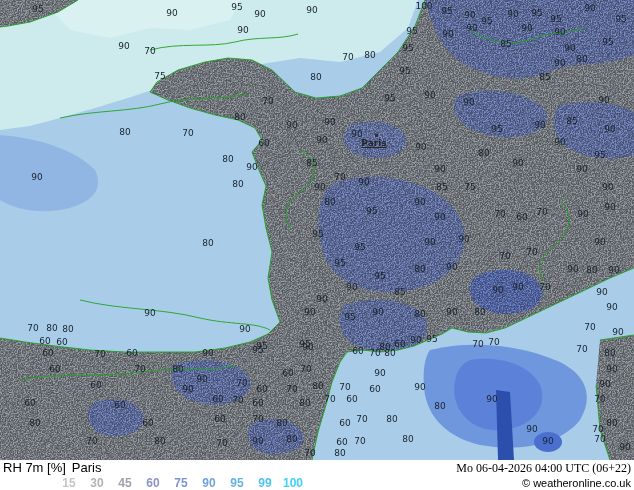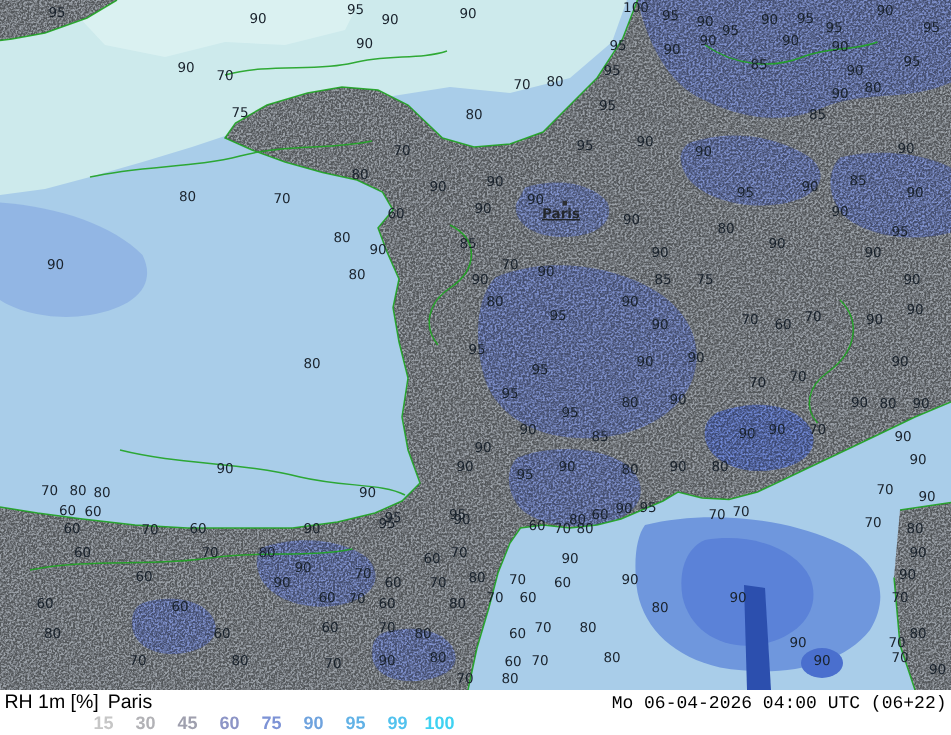--- a/index.html
+++ b/index.html
@@ -7,21 +7,21 @@
   .frame{position:relative;width:634px;height:490px;background:#ffffff;overflow:hidden;}
   .map{position:relative;width:634px;height:460px;overflow:hidden;background:#a9cde9;}
   .map svg{position:absolute;left:0;top:0;display:block;}
   .rh-label{position:absolute;transform:translate(-50%,-50%);font:9px "DejaVu Sans",sans-serif;color:#19222c;white-space:nowrap;}
   .city-label{position:absolute;transform:translate(-50%,0);font:bold 9px "DejaVu Sans",sans-serif;color:#23272b;white-space:nowrap;}
   .city-dot{position:absolute;width:3px;height:3px;background:#2c2f33;}
   .footer{position:absolute;left:0;top:460px;width:634px;height:30px;background:#ffffff;box-sizing:border-box;padding:1px 3px 0 3px;}
   .footer-row{display:flex;justify-content:space-between;align-items:baseline;height:14px;line-height:14px;}
   .product-line{font-size:13px;color:#000;}
   .product-line .model{margin-left:6px;}
-  .datetime{font-family:Liberation Mono, monospace;font-size:12px;color:#000;}
+  .datetime{font-family:Liberation Serif, serif;font-size:12px;color:#000;}
   .legend{padding-left:52px;}
   .legend-value{display:inline-block;width:28px;text-align:center;font:bold 12px "Liberation Sans",sans-serif;}
   .copyright{font-size:11px;color:#000;}
 </style>
 </head>
 <body>
 
 <div class="frame">
 
   <div class="map" id="map">
@@ -278,22 +278,23 @@
         <span class="rh-label" style="left: 340px; top: 453px;">80</span>
       </div>
 
     <div class="city-dot" id="city-dot" style="left: 375px; top: 134px;"></div>
     <div class="city-label" id="city-label" style="left: 374px; top: 138px; text-decoration: underline;">Paris</div>
   </div>
 
   <div class="footer">
     <div class="footer-row">
       <div class="product-line">
-        <span>RH 1m [%]</span><span class="model">Paris</span>
+        <span>RH 7m [%]</span><span class="model">Paris</span>
       </div>
       <div class="datetime">Mo 06-04-2026 04:00 UTC (06+22)</div>
     </div>
     <div class="footer-row">
       <div class="legend" id="legend-values"><span class="legend-value" style="color: rgb(198, 198, 198);">15</span><span class="legend-value" style="color: rgb(178, 178, 182);">30</span><span class="legend-value" style="color: rgb(159, 160, 174);">45</span><span class="legend-value" style="color: rgb(141, 149, 198);">60</span><span class="legend-value" style="color: rgb(125, 147, 214);">75</span><span class="legend-value" style="color: rgb(111, 163, 222);">90</span><span class="legend-value" style="color: rgb(98, 178, 230);">95</span><span class="legend-value" style="color: rgb(82, 194, 238);">99</span><span class="legend-value" style="color: rgb(63, 210, 242);">100</span></div>
+      <div class="copyright">© weatheronline.co.uk</div>
     </div>
   </div>
 
 </div>
 
 </body></html>

